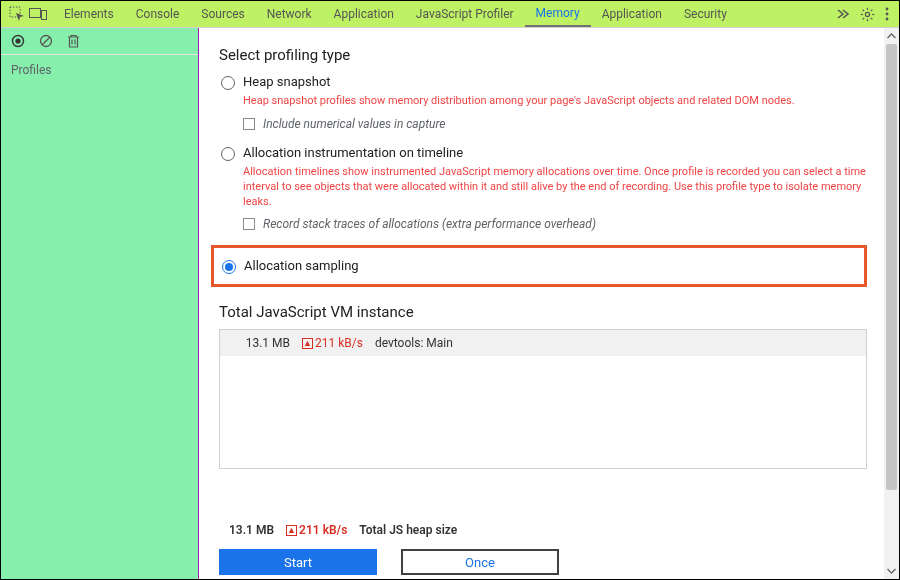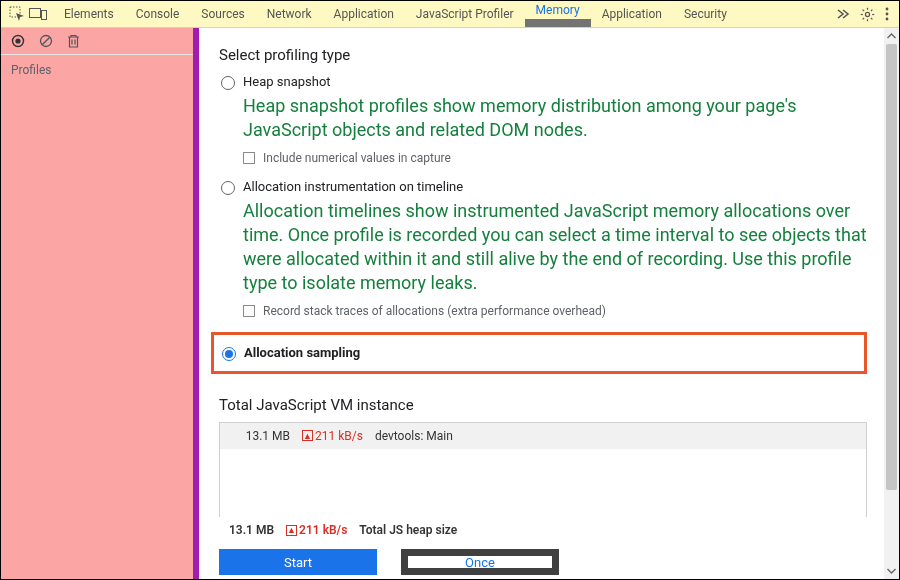--- a/index.html
+++ b/index.html
@@ -14,61 +14,60 @@
     overflow: hidden;
     border: 1px solid #000;
   }
   
   .tabbar {
     display: flex;
     align-items: center;
     height: 27px;
     border-bottom: 1px solid #d0d0d0;
     padding-left: 2px;
-    background: #fef9c3;
+    background: #bef264;
   }
   .tabbar .inspect-icons { display:flex; align-items:center; gap:4px; padding:0 6px; }
   .tabbar .tabs { display:flex; align-items:stretch; height:100%; }
   .tab { padding: 0 11px; display:flex; align-items:center; color:#555; cursor:default; }
-  .tab.active { color:#1a73e8; border-bottom:8px solid #737373; }
+  .tab.active { color:#1a73e8; border-bottom:2px solid #737373; }
   .spacer { flex:1; }
   .tabbar .right-icons { display:flex; align-items:center; gap:10px; padding-right:10px; color:#555;}
   svg { display:block; }
 
   
   .body-split { display:flex; height: calc(100% - 27px); }
-  .left-pane { width:198px; border-right:6px solid #a21caf; background:#fca5a5;}
+  .left-pane { width:198px; border-right:1px solid #a21caf; background:#86efac;}
   .left-toolbar { height:27px; display:flex; align-items:center; gap:14px; padding:0 10px; border-bottom:1px solid #e5e5e5;}
   .left-section-label { padding:8px 10px; color:#5f6368; }
   .right-pane { flex:1; position:relative; overflow:hidden; }
   .content { padding: 12px 20px 0 20px; height:100%; overflow-y:auto; }
 
   .section-title { font-size:15px; color:#202124; margin:6px 0 10px 0; }
 
   .option { margin-bottom: 14px; padding-left: 2px; }
   .option .row { display:flex; align-items:flex-start; gap:8px; }
   .radio {
     width:14px; height:14px; border:1px solid #5f6368; border-radius:50%;
     margin-top:2px; position:relative; flex-shrink:0; background:#fff;
   }
   .radio.checked { border-color:#1a73e8; }
   .radio.checked::after {
     content:""; position:absolute; top:2px; left:2px; width:8px; height:8px;
     background:#1a73e8; border-radius:50%;
   }
   .opt-label { font-size:13px; color:#202124; }
-  .opt-desc { font-size:18px; color:#15803d; margin:4px 0 0 22px; line-height:1.35; }
-  .sub-check { margin:8px 0 0 22px; display:flex; align-items:center; gap:8px; color:#5f6368;}
+  .opt-desc { font-size:11px; color:#ef4444; margin:4px 0 0 22px; line-height:1.35; }
+  .sub-check { margin:8px 0 0 22px; display:flex; align-items:center; gap:8px; color:#5f6368;font-style:italic;}
   .chk { width:12px; height:12px; border:1px solid #8a8a8a; background:#fff; }
 
   .highlight-box {
     border: 3px solid #e8572b;
     padding: 10px 8px 10px 6px;
-    margin: 0 0 22px -8px;
-    font-weight: bold;
+    margin: 0 0 16px -8px;
   }
   .highlight-box .option { margin-bottom:0; }
   .highlight-box .opt-desc { margin-bottom: 0; }
 
   .vm-title { font-size:15px; color:#202124; margin: 10px 0 8px 0; }
   .vm-list { border:1px solid #d0d0d0; height:140px; }
   .vm-row {
     display:flex; align-items:center; gap:12px;
     background:#f1f1f1; height:26px; padding:0 10px; font-size:12px;
   }
@@ -77,21 +76,21 @@
   .vm-name { color:#333; }
 
   .footer {
     position:absolute; bottom:0; left:0; right:0; padding: 0 20px 4px 20px; background:#fff;
   }
   .footer-stats { display:flex; align-items:center; gap:12px; padding: 6px 10px; font-size:12px;}
   .footer-stats .bold { font-weight:600; }
   .footer-buttons { display:flex; gap:24px; padding-top:6px; }
   .btn {
     width:158px; height:26px; display:flex; align-items:center; justify-content:center;
-    font-size:13px; border:7px solid #404040; background:#fff; color:#1a73e8;
+    font-size:13px; border:2px solid #404040; background:#fff; color:#1a73e8;
   }
   .btn.primary { background:#1a73e8; color:#fff; border-color:#1a73e8; }
 
   .vscroll {
     position:absolute; top:0; right:0; width:15px; height:100%;
     display:flex; flex-direction:column; background:#f1f1f1;
   }
   .vscroll .arrow { height:16px; display:flex; align-items:center; justify-content:center; color:#666;}
   .vscroll .track { flex:1; position:relative; }
   .vscroll .thumb { position:absolute; top:0; left:2px; right:2px; height:86%; background:#c5c5c5; border-radius:2px;}

